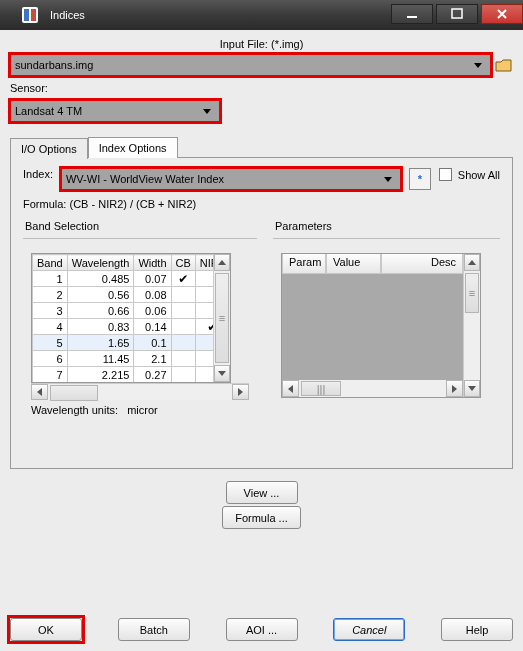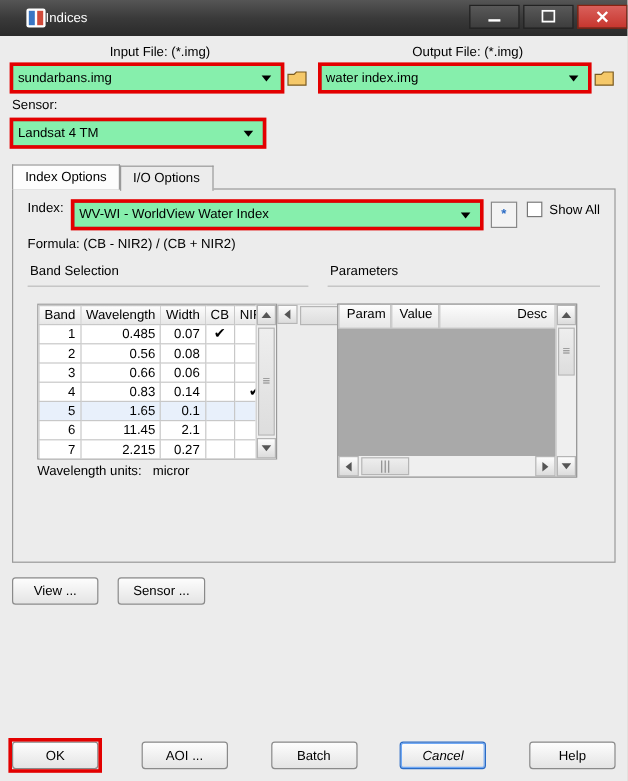--- a/index.html
+++ b/index.html
@@ -4,37 +4,37 @@
 <style>
   * { box-sizing: border-box; font-family: Tahoma, Arial, sans-serif; font-size: 11px; }
   body { margin: 0; padding: 0; background: #d4d0c8; width: 523px; height: 651px; overflow: hidden; }
 
   .titlebar {
     height: 30px;
     background: linear-gradient(to bottom, #555 0%, #3a3a3a 50%, #2a2a2a 100%);
     display: flex; align-items: center; justify-content: space-between;
     padding: 0 0 0 8px; color: #fff;
   }
-  .title-left { display:flex; align-items:center; gap:0;padding-left:14px; }
+  .title-left { display:flex; align-items:center; gap:12px;padding-left:14px; }
   .title-icon { width:16px; height:16px; background:#fff; display:inline-block; border-radius:2px;}
   .title-icon svg { display:block;}
   .winbtns { display:flex; gap:3px; align-items:flex-start; }
   .winbtn { width:42px; height:20px; display:flex; align-items:center; justify-content:center; color:#fff; font-weight:bold; font-size:13px; border:none; margin-top:-2px;}
   .winbtn.min, .winbtn.max { background:linear-gradient(#595959,#3d3d3d); border:1px solid #222;}
   .winbtn.close { background:linear-gradient(#d9605b,#c7362e); border:1px solid #821; }
 
   .client { background:#ececec; height:621px; padding:8px 10px; position:relative; }
   .label { color:#000; }
   .red-hl { outline:3px solid #e30000; outline-offset:-1px; }
 
   .file-row { display:flex; gap:10px; margin-bottom:4px;}
   .file-col { flex:1; display:flex; flex-direction:column; align-items:center; gap:4px;}
   .file-ctrl-row { width:100%; display:flex; align-items:center; gap:4px;}
   .combo {
-    flex:1; height:22px; background:#86efac; border:1px solid #7a7a7a;
+    flex:1; height:22px; background:#a3a3a3; border:1px solid #7a7a7a;
     display:flex; align-items:center; justify-content:space-between;
     padding:0 4px; min-width:0;
   }
   .combo .dd { width:16px; height:16px; display:flex; align-items:center; justify-content:center;}
   .dd svg, .browse-icon svg { display:block;}
   .browse-icon { width:18px; height:18px; display:flex; align-items:center; justify-content:center;}
 
   .sensor-block { margin-top:6px;}
   .sensor-combo { width:210px; margin-top:6px;}
 
@@ -87,37 +87,37 @@
   .hscroll .sbtn{width:17px;height:100%;}
   .hscroll .thumb{height:100%; margin:1px 2px; flex:0 0 48px;}
   .hspace{flex:1;}
 
   .param-table {
     border:1px solid #999; background:#a9a9a9; width:200px; height:145px;
     display:flex; position:relative;
   }
   .param-head { display:flex; background:linear-gradient(#fdfdfd,#e6e6e6); height:20px;}
   .param-head div { border:1px solid #c8c8c8; border-top:none; padding:2px 6px; font-size:11px;}
-  .ph1{width:44px;} .ph2{width:40px;} .ph3{flex:1; text-align:right;}
+  .ph1{width:44px;} .ph2{width:55px;} .ph3{flex:1; text-align:right;}
   .param-body{flex:1;display:flex;flex-direction:column;}
   .param-gray{flex:1; background:#a9a9a9;}
   .param-hs { height:17px; background:#efefef; display:flex;}
   .param-hs .sbtn{width:17px;height:100%;}
   .param-hs .thumb{flex:0 0 40px;margin:1px 2px;}
 
   .wav-units { margin-top:4px; font-size:11px;}
 
   .btn {
     height:23px; min-width:72px; padding:0 12px;
     background:linear-gradient(#fdfdfd,#e4e4e4);
     border:1px solid #8a8a8a; border-radius:3px;
     display:inline-flex; align-items:center; justify-content:center;
   }
   .btn.focus { border:1px solid #2a6bc5; box-shadow:0 0 0 1px #6fa8f5 inset;font-style:italic;}
-  .view-col { width:100%; display:flex; flex-direction:row; align-items:center; gap:16px; margin-top:12px;}
+  .view-col { width:100%; display:flex; flex-direction:column; align-items:center; gap:2px; margin-top:12px;}
   .bottom-row {
     position:absolute; left:10px; right:10px; bottom:10px;
     display:flex; justify-content:space-between; align-items:center;
   }
   .bottom-row .btn { min-width:72px;}
   .ok-hl { outline:3px solid #e30000; outline-offset:0px;}
   .ok-btn { min-width:56px;}
 
   .tri-down { width:0;height:0;border-left:4px solid transparent;border-right:4px solid transparent;border-top:5px solid #000;}
   .tri-right{ width:0;height:0;border-top:4px solid transparent;border-bottom:4px solid transparent;border-left:5px solid #555;}
@@ -170,51 +170,35 @@
               <span class="tri-down"></span>
             </span>
         </div>
         <span class="browse-icon">
           <svg width="18" height="16">
               <path d="M1 5 L6 5 L8 3 L16 3 L16 14 L1 14 Z" fill="#f5c869" stroke="#7a5a20"></path>
             </svg>
         </span>
       </div>
     </div>
-    <div class="file-col">
-      <div class="label">Output File: (*.img)</div>
-      <div class="file-ctrl-row">
-        <div class="combo red-hl">
-          <span>water index.img</span>
-          <span class="dd">
-              <span class="tri-down"></span>
-            </span>
-        </div>
-        <span class="browse-icon">
-          <svg width="18" height="16">
-              <path d="M1 5 L6 5 L8 3 L16 3 L16 14 L1 14 Z" fill="#f5c869" stroke="#7a5a20"></path>
-            </svg>
-        </span>
-      </div>
-    </div>
   </div>
 
   <div class="sensor-block">
     <div class="label">Sensor:</div>
     <div class="combo sensor-combo red-hl">
       <span>Landsat 4 TM</span>
       <span class="dd">
           <span class="tri-down"></span>
         </span>
     </div>
   </div>
 
   <div class="tabstrip">
+    <div class="tab inactive">I/O Options</div>
     <div class="tab">Index Options</div>
-    <div class="tab inactive">I/O Options</div>
   </div>
   <div class="tabbody">
 
     <div class="index-row">
       <span class="label">Index:</span>
       <div class="combo index-combo red-hl">
         <span>WV-WI - WorldView Water Index</span>
         <span class="dd">
             <span class="tri-down"></span>
           </span>
@@ -230,21 +214,21 @@
       <span>Formula:</span>
       <span>(CB - NIR2) / (CB + NIR2)</span>
     </div>
 
     <div class="panels">
 
       <div class="panel">
         <div class="fs-title">Band Selection</div>
         <div class="pane-line"></div>
         <div class="fs-body">
-          <div style="display:flex;flex-direction:row;width:218px;">
+          <div style="display:flex;flex-direction:column;width:218px;">
             <div class="table-wrap">
               <div style="overflow:hidden;flex:1;">
                 <table class="grid" id="band-grid">
                   <thead>
                       <tr>
                     <th class="col-band">Band</th>
                     <th class="col-wl">Wavelength</th>
                     <th class="col-w">Width</th>
                     <th class="col-cb">CB</th>
                     <th class="col-nir">NIR2</th>
@@ -365,24 +349,24 @@
                 </div>
             </div>
           </div>
         </div>
       </div>
     </div>
   </div>
 
   <div class="view-col">
     <button class="btn">View ...</button>
-    <button class="btn">Sensor ...</button>
+    <button class="btn">Formula ...</button>
   </div>
 
   <div class="bottom-row">
     <span class="ok-hl"><button class="btn ok-btn">OK</button></span>
+    <button class="btn">Batch</button>
     <button class="btn">AOI ...</button>
-    <button class="btn">Batch</button>
     <button class="btn focus">Cancel</button>
     <button class="btn">Help</button>
   </div>
 
 </div>
 
 </body></html>

